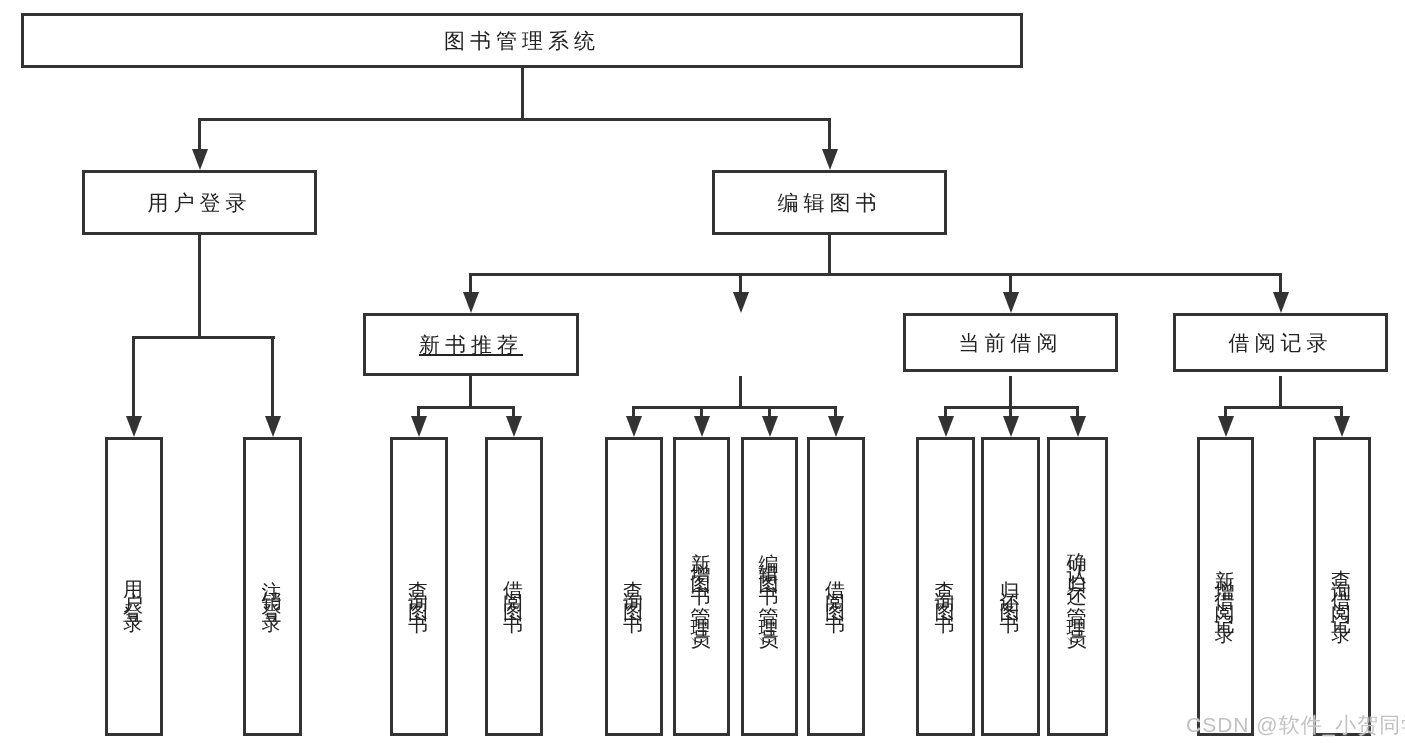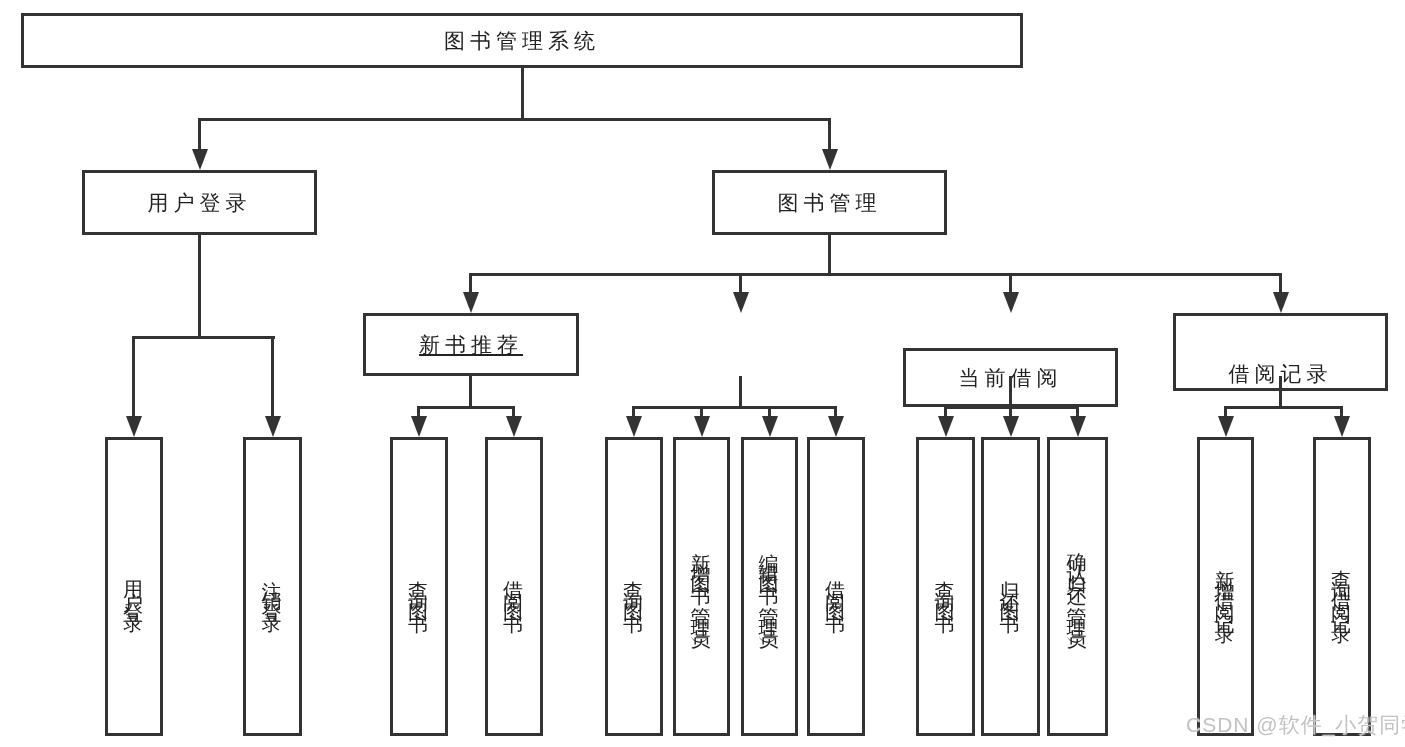--- a/index.html
+++ b/index.html
@@ -54,30 +54,30 @@
 <div id="canvas">
 
   <div class="box" style="left:21px;top:13px;width:1002px;height:55px;">
     <span class="lbl">图书管理系统</span>
   </div>
 
   <div class="box" style="left:82px;top:170px;width:235px;height:65px;">
     <span class="lbl">用户登录</span>
   </div>
   <div class="box" style="left:712px;top:170px;width:235px;height:65px;">
-    <span class="lbl">图书管理</span>
+    <span class="lbl">编辑图书</span>
   </div>
 
   <div class="box" style="left:363px;top:313px;width:216px;height:63px;text-decoration:underline;">
     <span class="lbl">新书推荐</span>
   </div>
-  <div class="box" style="left:903px;top:313px;width:215px;height:59px;margin-top:35px;">
+  <div class="box" style="left:903px;top:313px;width:215px;height:59px;">
     <span class="lbl">当前借阅</span>
   </div>
-  <div class="box" style="left:1173px;top:313px;width:215px;height:78px;align-items:flex-end;">
+  <div class="box" style="left:1173px;top:313px;width:215px;height:59px;">
     <span class="lbl">借阅记录</span>
   </div>
 
   <div class="box v" style="left:105px;top:437px;width:58px;height:299px;">
     <span class="lbl">用户登录</span>
   </div>
   <div class="box v" style="left:243px;top:437px;width:59px;height:299px;">
     <span class="lbl">注销登录</span>
   </div>
 

